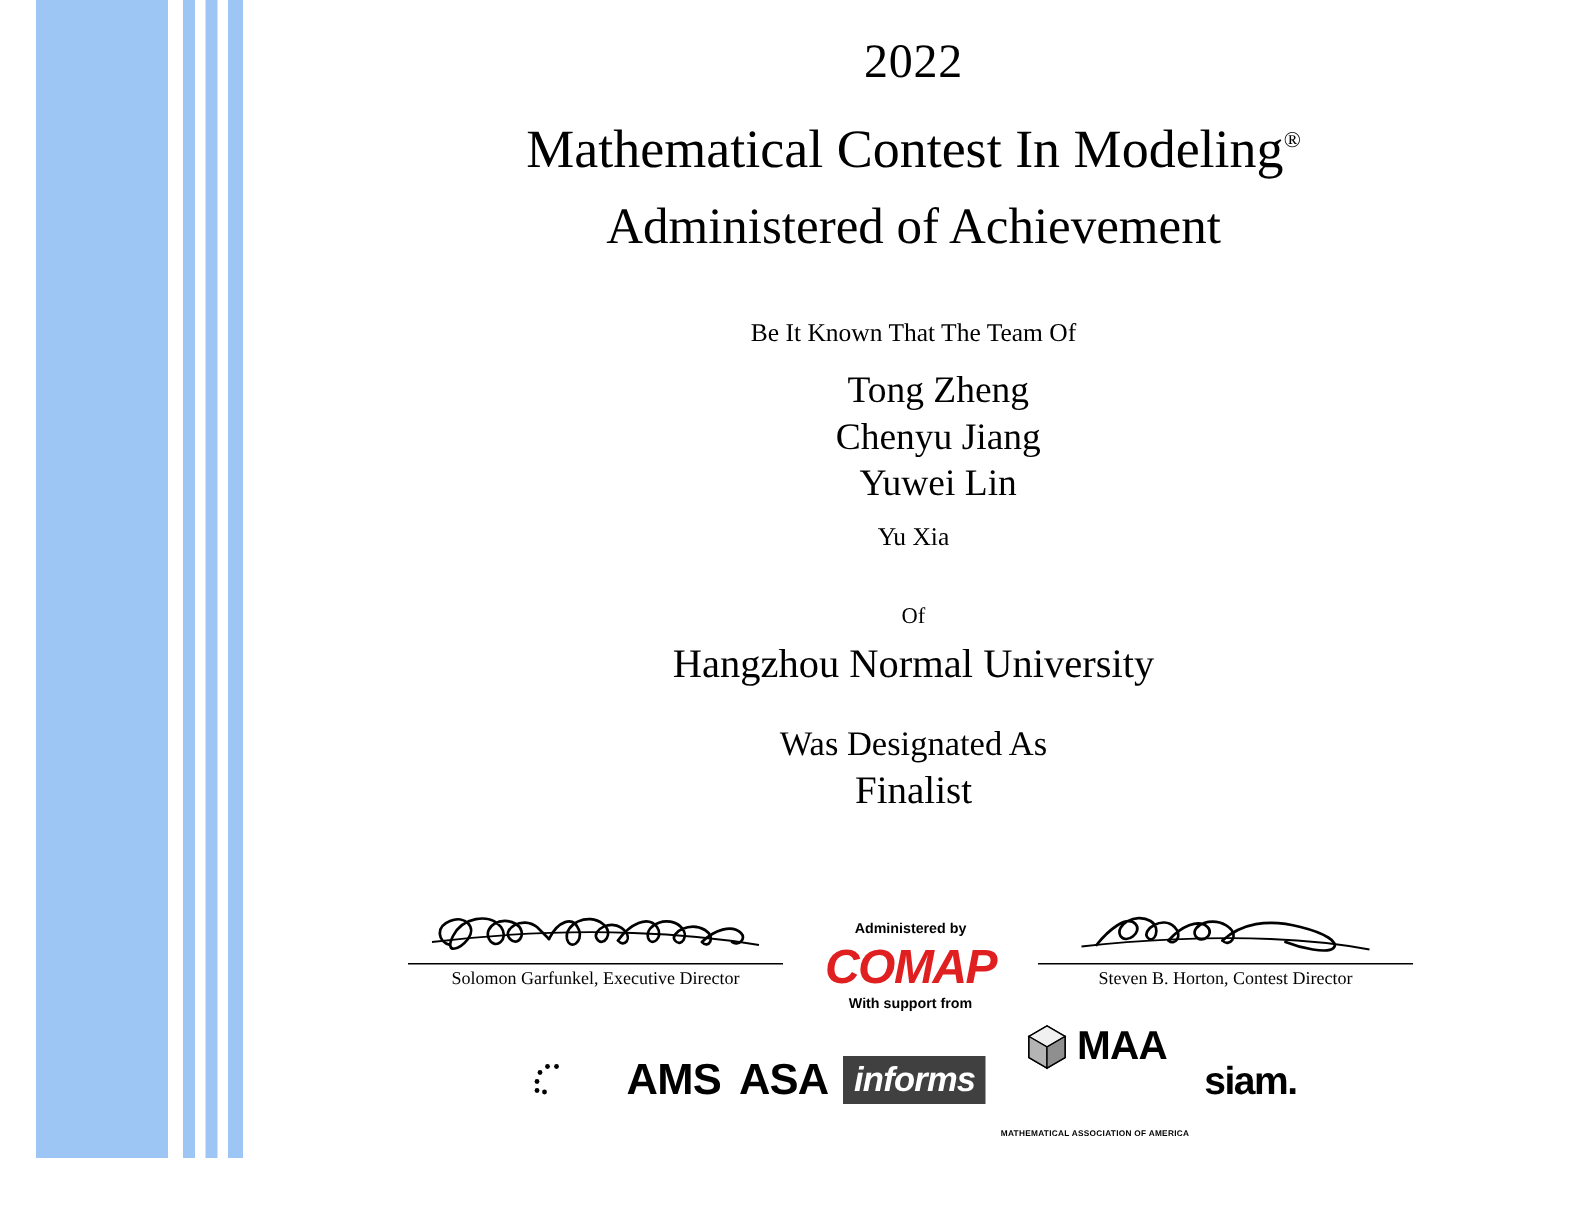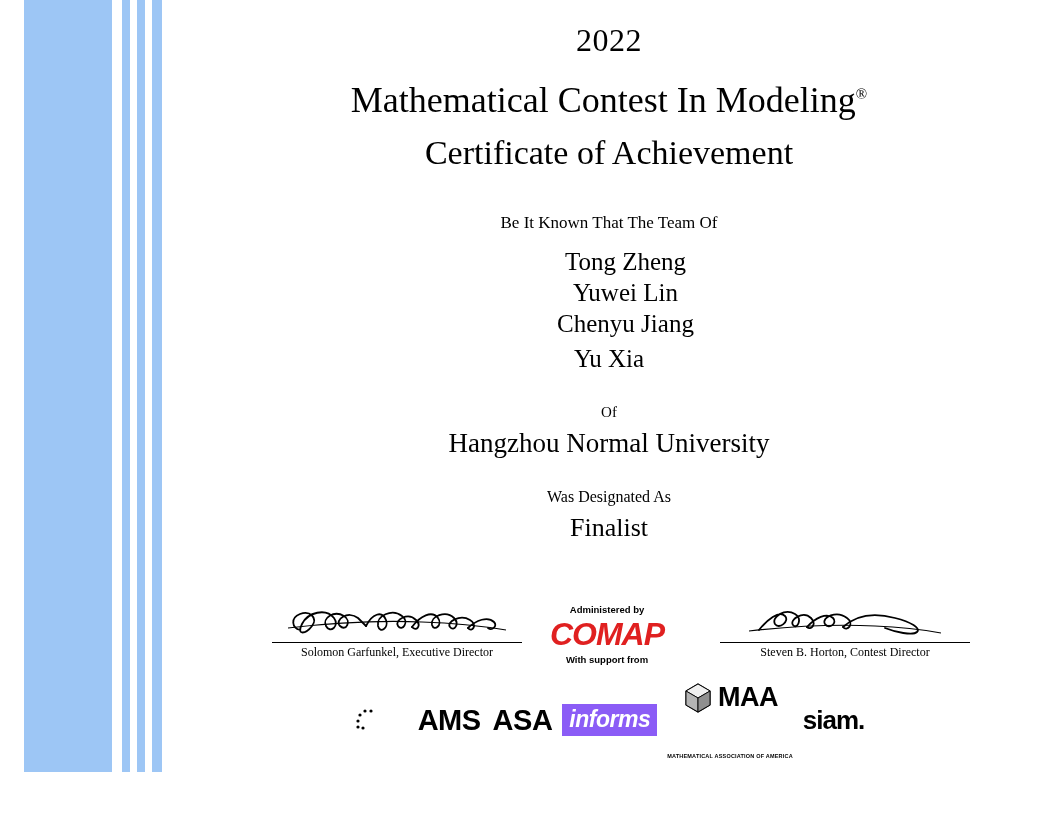--- a/index.html
+++ b/index.html
@@ -77,37 +77,37 @@
   .name {
     font-size: 25px;
     line-height: 31px;
   }
   .advisor-label {
     font-size: 17px;
     line-height: 22px;
     margin-top: 17px;
   }
   .advisor-name {
-    font-size: 25px;
+    font-size: 17px;
     line-height: 31px;
     margin-top: 4px;
   }
   .of-label {
     font-size: 15px;
     line-height: 20px;
     margin-top: 28px;
     text-align: center;
   }
   .school {
     font-size: 27px;
     line-height: 34px;
     margin-top: 4px;
   }
   .designation-label {
-    font-size: 16px;
+    font-size: 23px;
     line-height: 22px;
     margin-top: 26px;
   }
   .designation {
     font-size: 26px;
     line-height: 32px;
     margin-top: 4px;
   }
 
   
@@ -116,40 +116,40 @@
     left: 0;
     top: 600px;
     width: 894px;
     height: 100px;
   }
   .sig-block {
     position: absolute;
     text-align: center;
   }
   .sig-left  { left: 110px;  width: 250px; }
-  .sig-right { left: 558px;  width: 250px; }
+  .sig-right { left: 530px;  width: 250px; }
 
   .sig-svg { display: block; margin: 0 auto; }
 
   .sig-rule {
     border-bottom: 1px solid #000;
     width: 100%;
     margin: 0 auto;
   }
   .sig-caption {
     font-size: 12px;
     line-height: 16px;
     margin-top: 1px;
   }
 
   
   .comap-block {
     position: absolute;
     left: 370px;
-    top: 4px;
+    top: 14px;
     width: 150px;
     text-align: center;
   }
   .comap-admin {
     font-size: 9.5px;
     font-weight: bold;
     font-family: "Liberation Sans", sans-serif;
     line-height: 12px;
   }
   .comap-logo {
@@ -192,21 +192,21 @@
     font-size: 29px;
     letter-spacing: -0.5px;
   }
   .sp-asa {
     font-size: 29px;
     letter-spacing: -0.5px;
     margin-left: 2px;
     align-items: flex-end;
   }
   .sp-informs {
-    background: #8b5cf6;
+    background: #404040;
     color: #fff;
     font-size: 23px;
     font-style: italic;
     padding: 2px 7px 3px 7px;
     letter-spacing: -0.5px;
   }
   .sp-maa-wrap {
     display: flex;
     flex-direction: column;
     align-items: center;
@@ -239,28 +239,28 @@
   <div class="bar bar-thin3"></div>
 
   <div class="content">
 
     <div class="year">2022</div>
 
     <div class="title-main">
       <span>Mathematical Contest In Modeling</span><span class="reg">®</span>
     </div>
 
-    <div class="title-sub">Certificate of Achievement</div>
+    <div class="title-sub">Administered of Achievement</div>
 
     <div class="small-line">Be It Known That The Team Of</div>
 
     <div class="names">
       <div class="name">Tong Zheng</div>
+      <div class="name">Chenyu Jiang</div>
       <div class="name">Yuwei Lin</div>
-      <div class="name">Chenyu Jiang</div>
     </div>
 
     <div class="advisor-name">Yu Xia</div>
 
     <div class="of-label">Of</div>
     <div class="school">Hangzhou Normal University</div>
 
     <div class="designation-label">Was Designated As</div>
     <div class="designation">Finalist</div>
 

